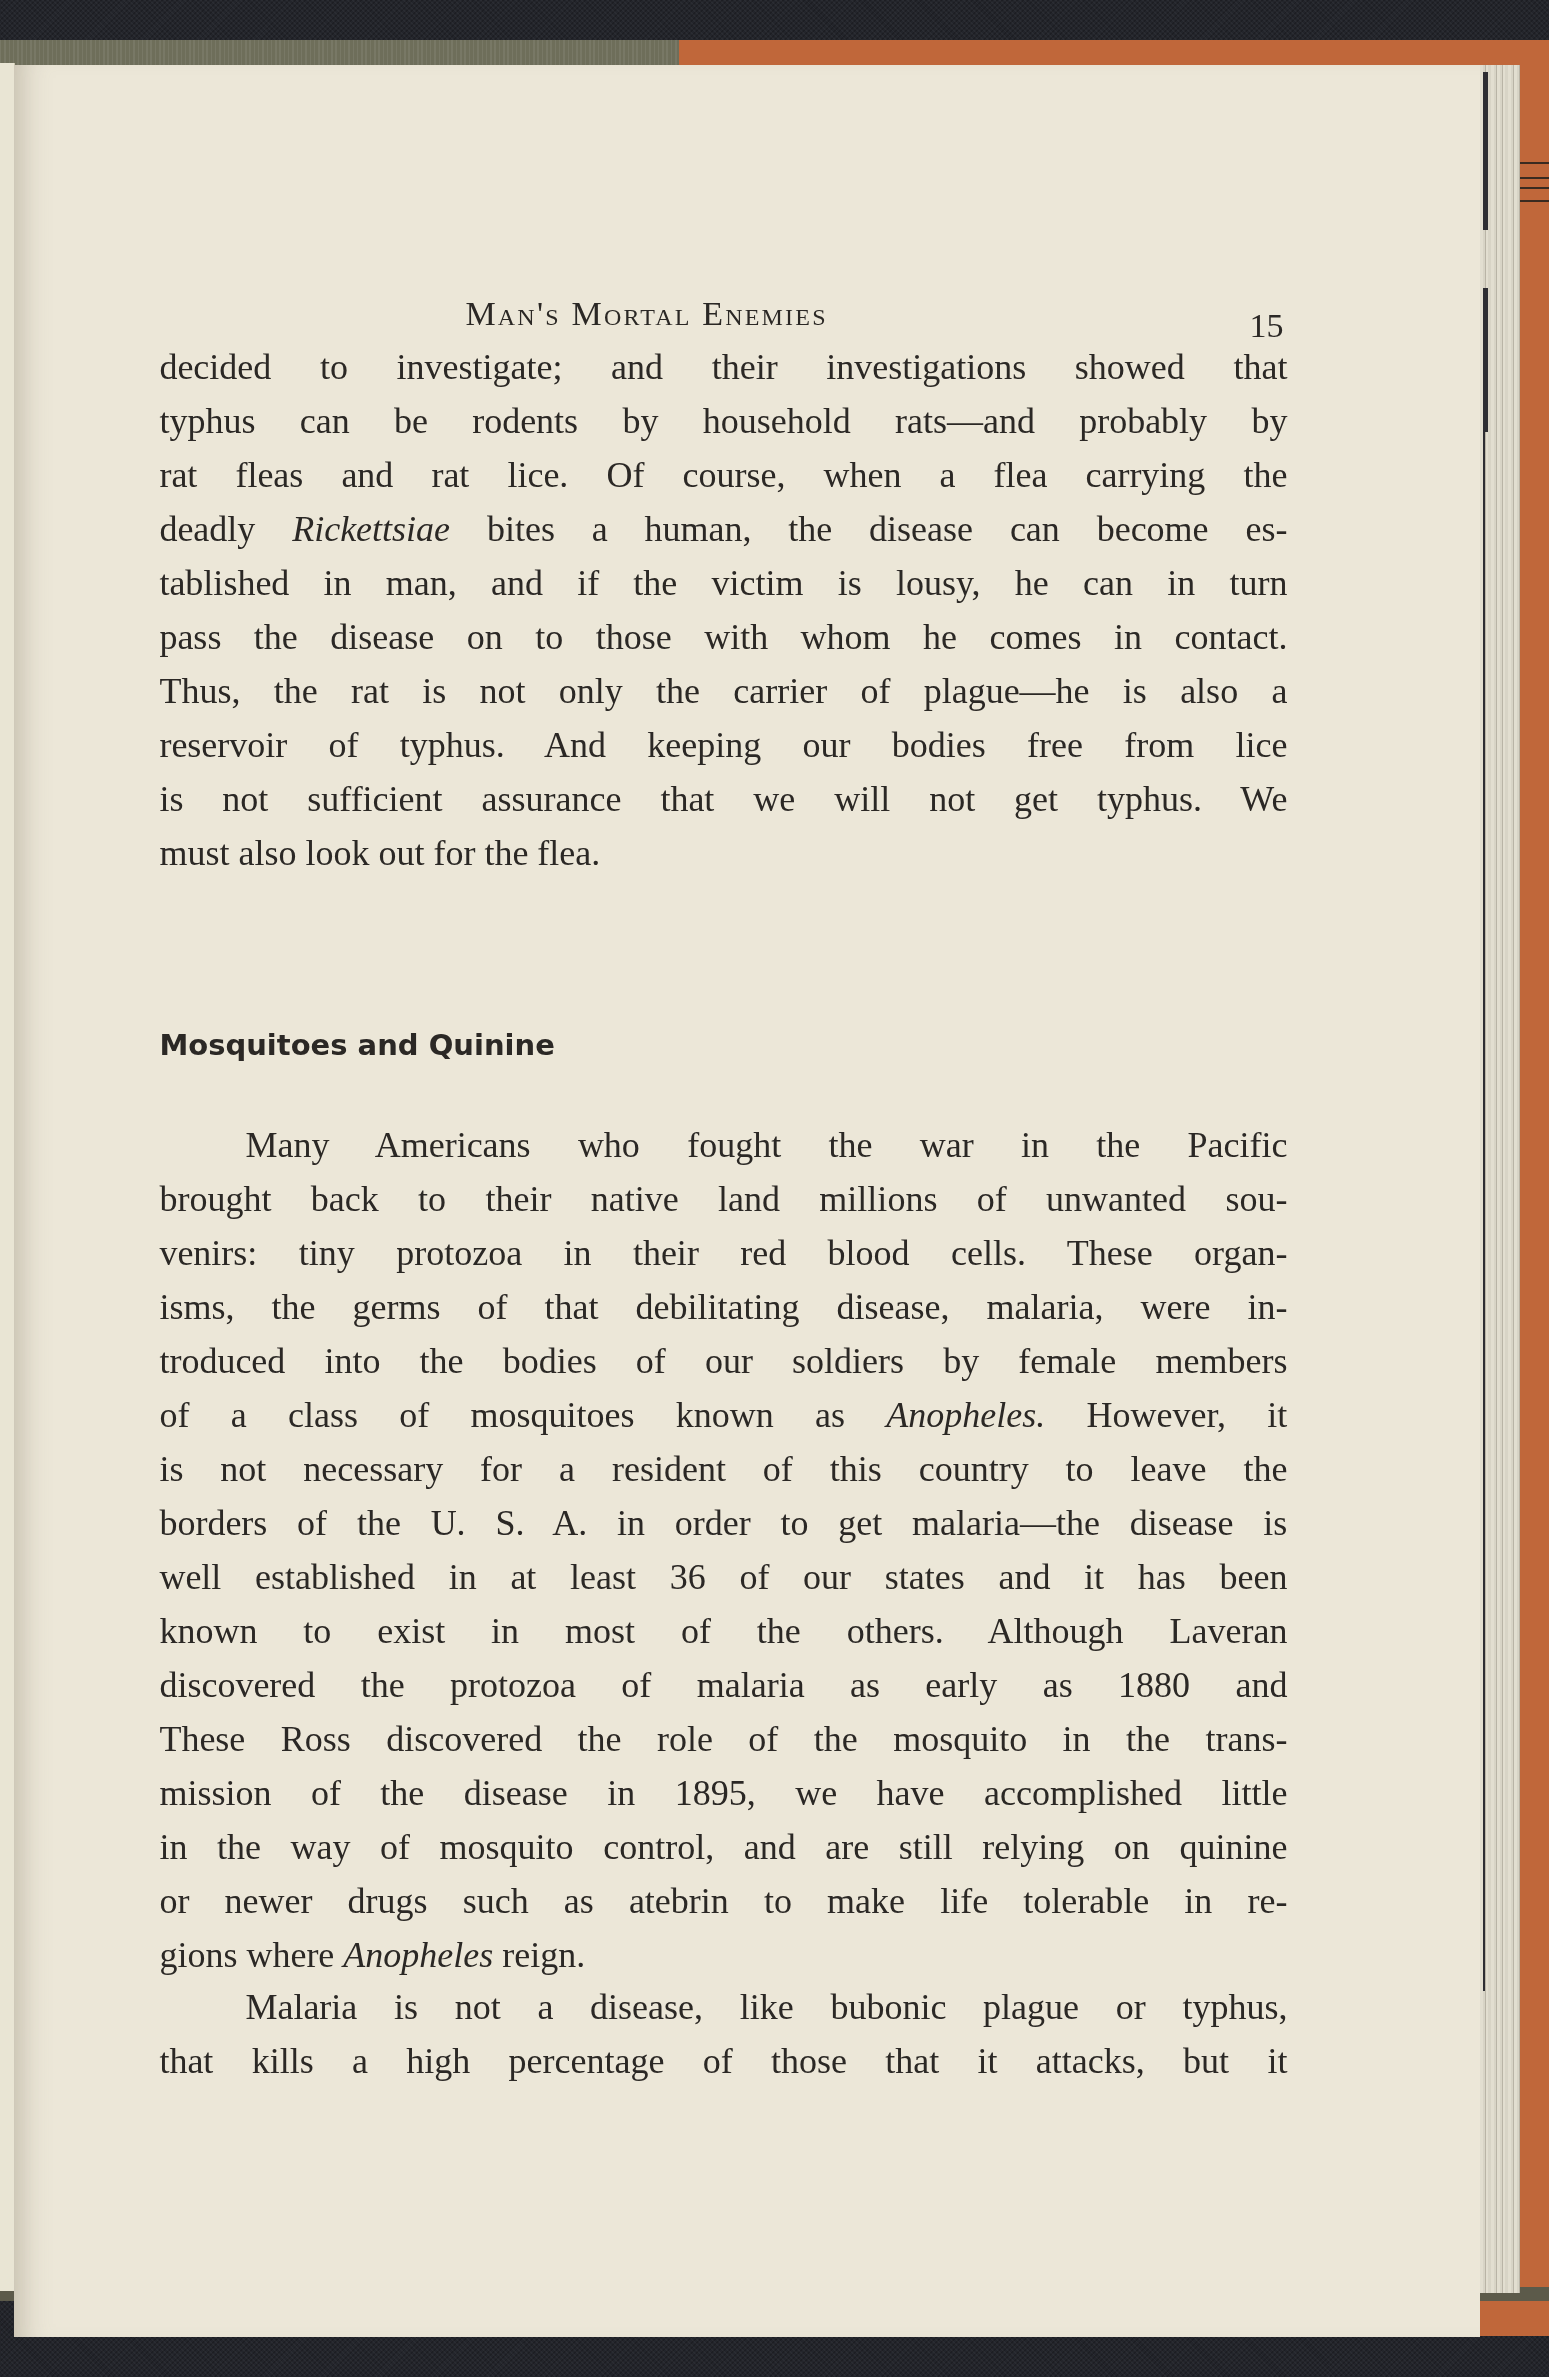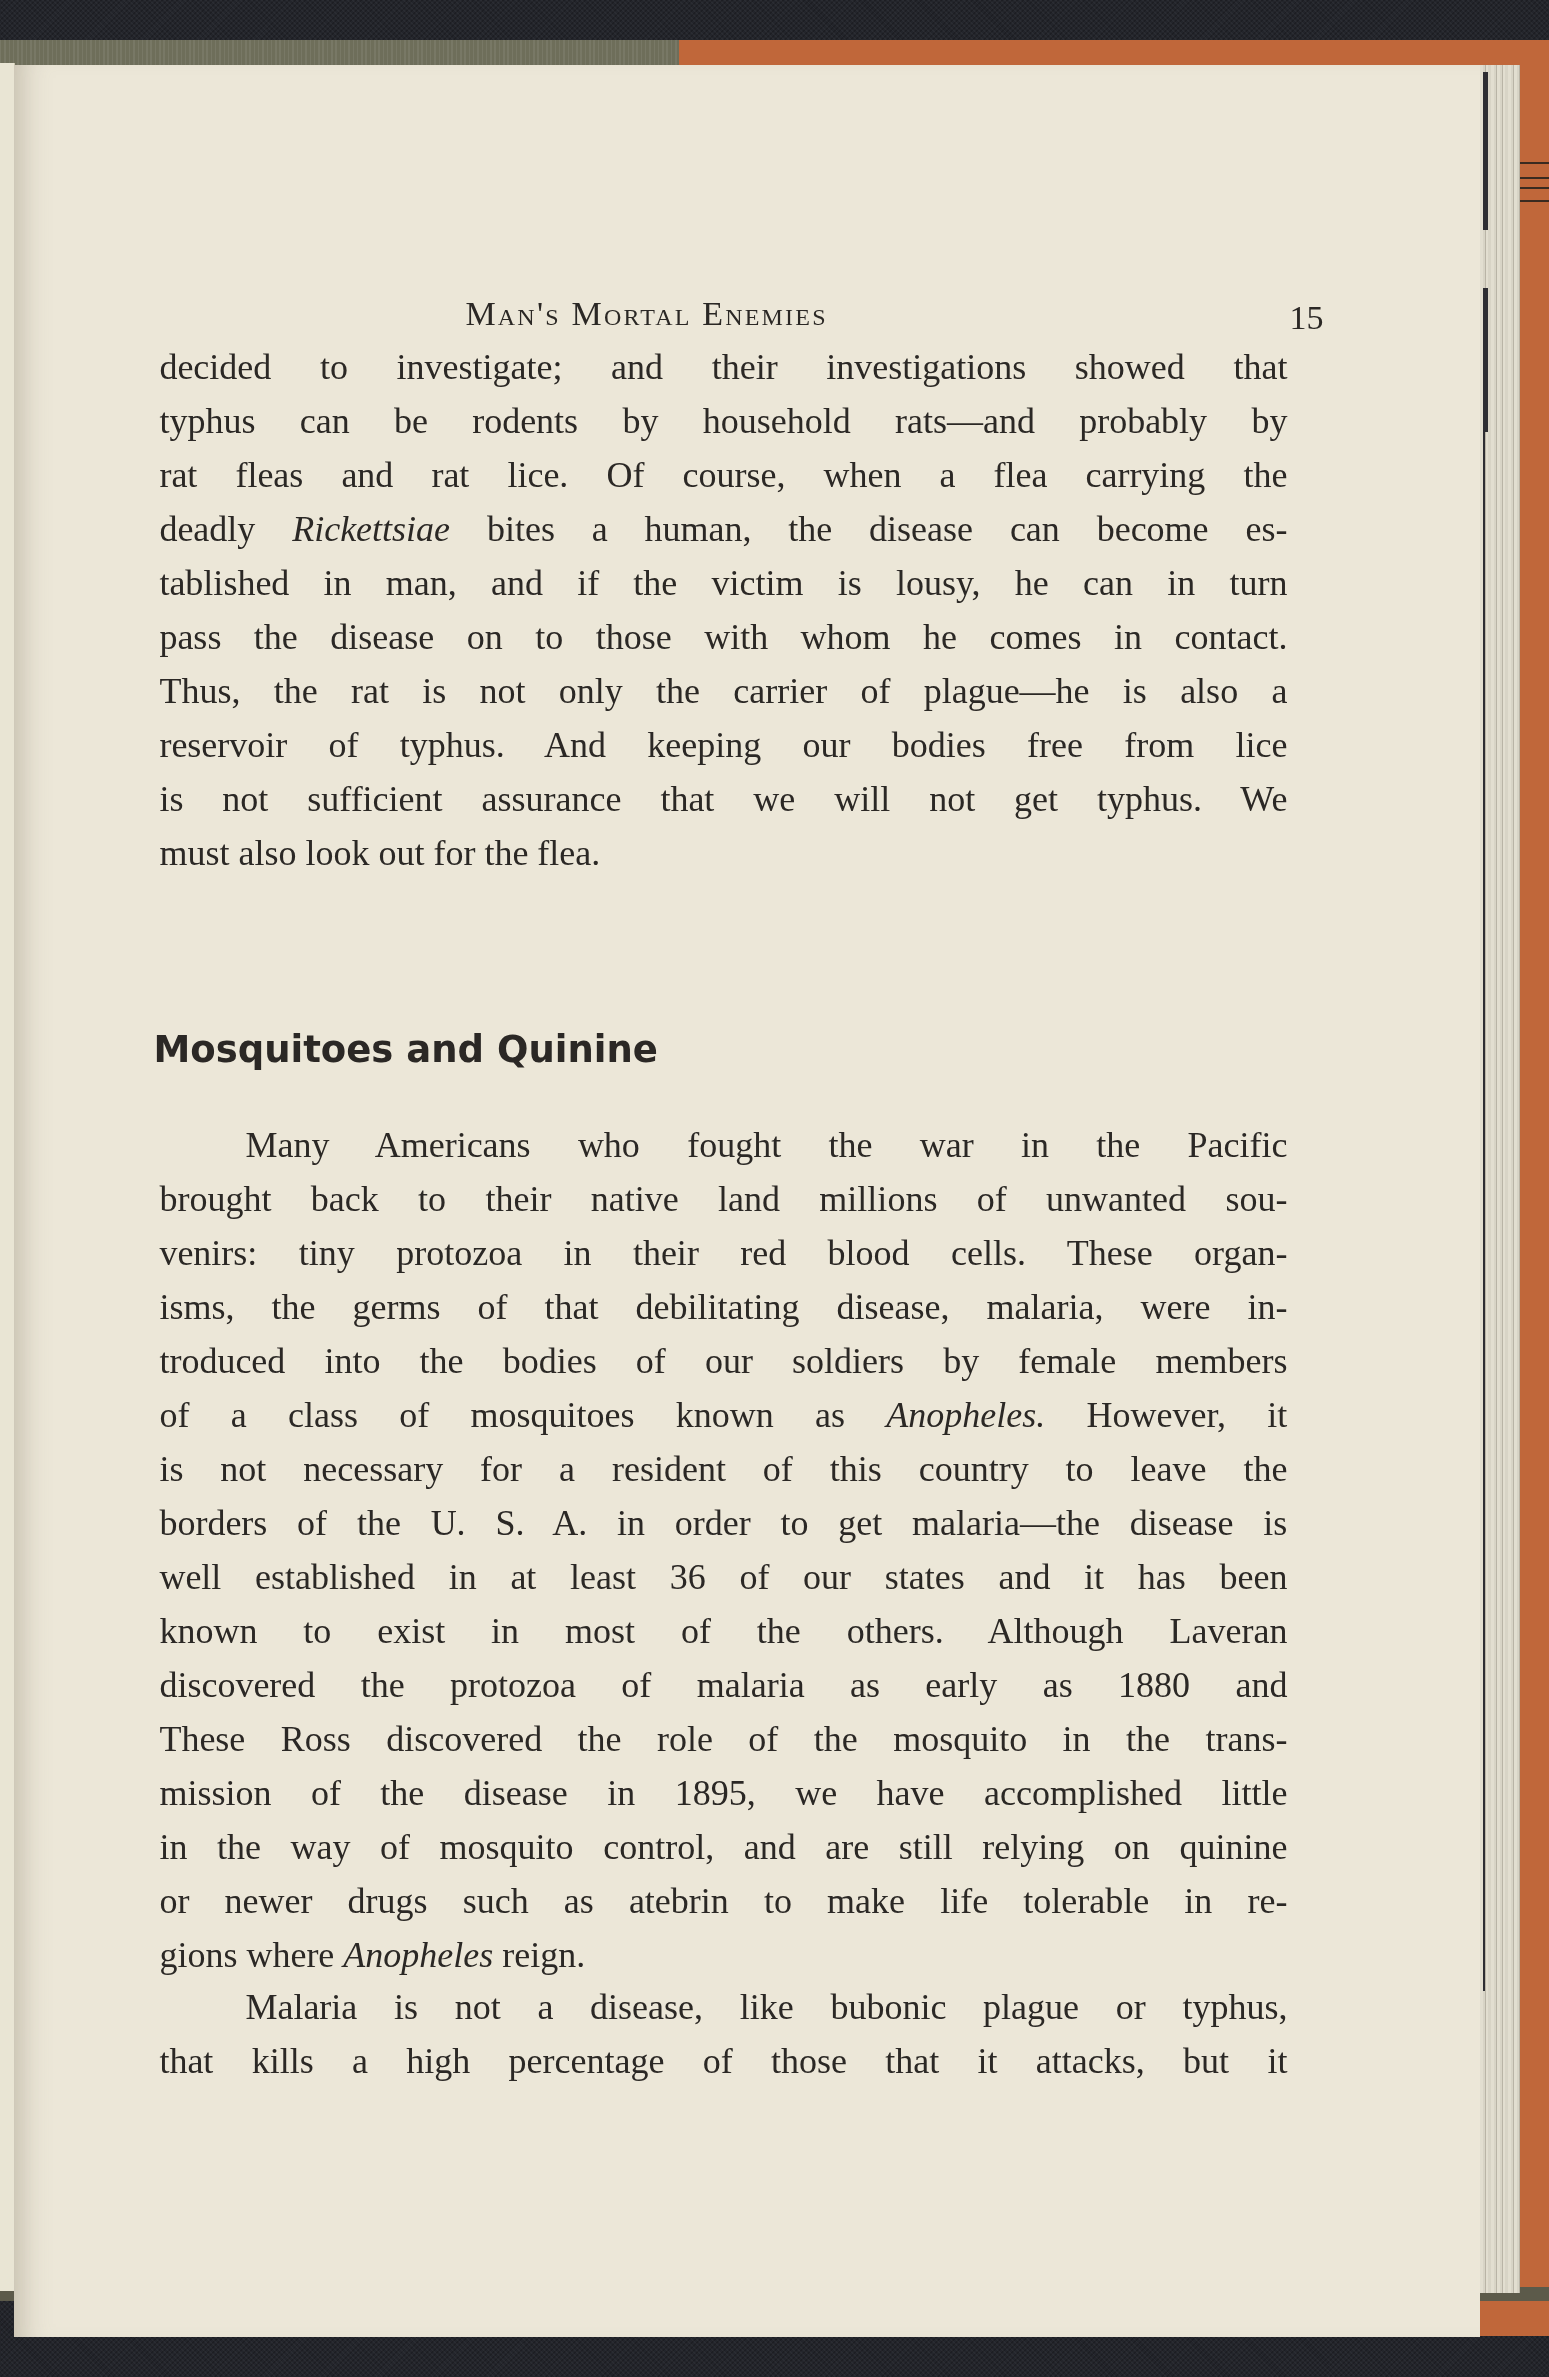--- a/index.html
+++ b/index.html
@@ -14,28 +14,28 @@
   .bottom-band{position:absolute;left:0;top:2287px;width:1550px;height:14.4px;background:#5c5a4a;}
   .prev-page{position:absolute;left:0;top:63px;width:14.4px;height:2228px;background:#e9e5d4;border-right:1.4px solid #c9c4b0;}
   .page{position:absolute;left:14.4px;top:65px;width:1466px;height:2272px;background:#ece7d8;
     box-shadow:inset 29px 0 29px -21.6px rgba(120,110,90,0.35);}
   .fore-edge{position:absolute;left:1477px;top:65px;width:43px;height:2228px;
     background:repeating-linear-gradient(90deg,#d8d4c6 0 2.2px,#b9b4a6 2.2px 2.9px,#e2ded0 2.9px 5.7px);}
   .fore-edge .dark{position:absolute;left:5.7px;width:5.7px;background:#2d2d33;}
   .running-head{position:absolute;top:230px;left:0;width:1466px;height:50px;
     font-family:"Liberation Serif",serif;color:#2b2825;}
   .rh-title{position:absolute;left:451px;top:0;font-size:34px;letter-spacing:2.2px;font-variant:small-caps;}
-  .rh-num{position:absolute;left:1235px;top:4px;font-size:34px;margin-left:40px;}
+  .rh-num{position:absolute;left:1235px;top:12px;font-size:34px;}
   .text{position:absolute;left:145px;width:1128px;font-family:"Liberation Serif",serif;
     font-size:36px;color:#2b2825;}
   .line{height:54px;line-height:54px;white-space:nowrap;text-align:justify;text-align-last:justify;}
   .line.last{text-align-last:left;}
   .line.indent{padding-left:86px;}
-  .heading{font-family:"DejaVu Sans",sans-serif;font-weight:bold;font-size:37px;color:#2b2825;
-    position:absolute;left:139px;}
+  .heading{font-family:"DejaVu Sans",sans-serif;font-weight:bold;font-size:29px;color:#2b2825;
+    position:absolute;left:145px;}
   i{font-style:italic;}
 </style>
 </head>
 <body>
 
 <div class="headband-green"></div>
 <div class="board-orange">
   <div class="rule" style="top:122px"></div>
   <div class="rule" style="top:137px"></div>
   <div class="rule" style="top:147px"></div>

